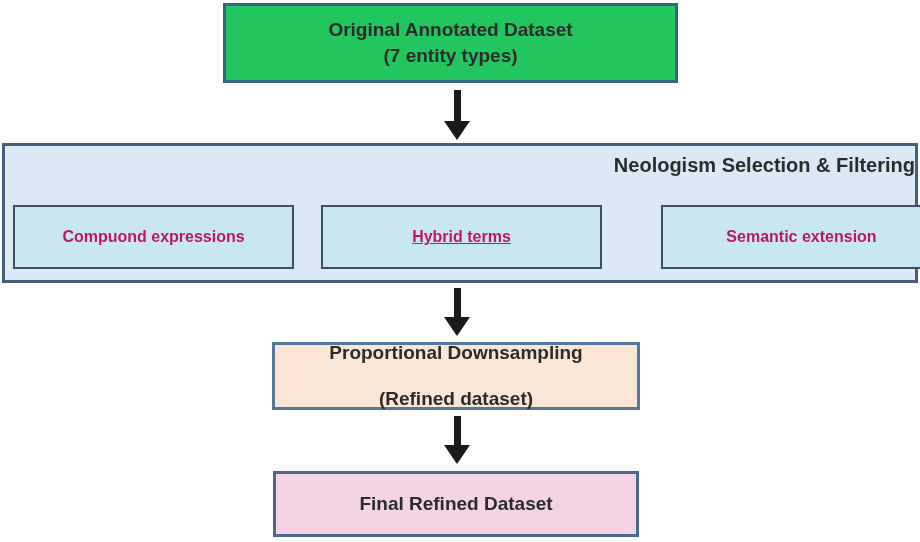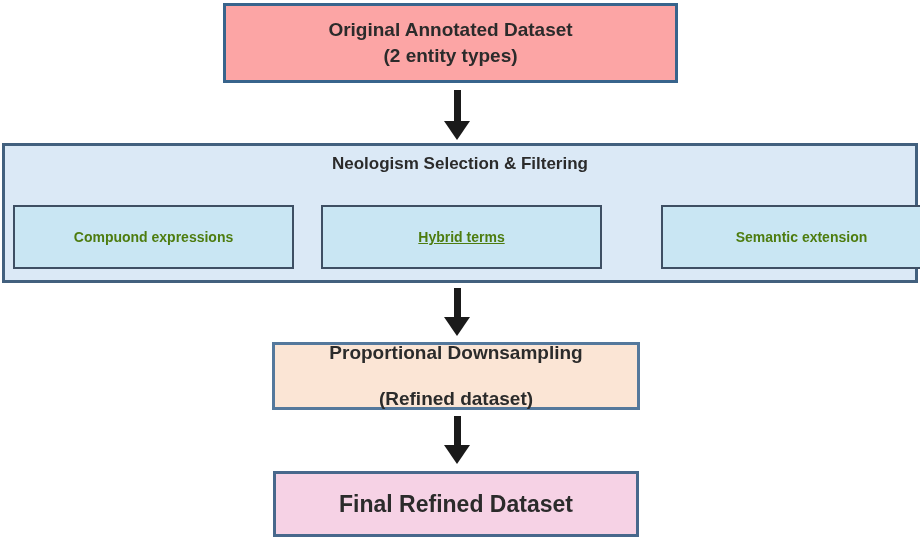--- a/index.html
+++ b/index.html
@@ -24,59 +24,59 @@
     text-align: center;
     box-sizing: border-box;
     font-weight: bold;
     color: #2b2b2b;
   }
   .top-box {
     left: 223px;
     top: 3px;
     width: 455px;
     height: 80px;
-    background: #fca5a5;
+    background: #22c55e;
     border: 3px solid #38648c;
     font-size: 19px;
     line-height: 26px;
   }
   .container-box {
     position: absolute;
     left: 2px;
     top: 143px;
     width: 916px;
     height: 140px;
     background: #dbe9f6;
     border: 3px solid #42607e;
     box-sizing: border-box;
   }
   .section-title {
     position: absolute;
     left: 0;
     top: 8px;
     width: 100%;
-    text-align: center;
+    text-align: right;
     font-weight: bold;
-    font-size: 17px;
+    font-size: 20px;
     color: #2b2b2b;
   }
   .subbox {
     position: absolute;
     top: 59px;
     height: 64px;
     width: 281px;
     background: #c9e6f3;
     border: 2px solid #3e4f63;
     box-sizing: border-box;
     display: flex;
     align-items: center;
     justify-content: center;
     font-weight: bold;
-    font-size: 14px;
-    color: #4d7c0f;
+    font-size: 16px;
+    color: #be185d;
   }
   .subbox-1 { left: 8px; }
   .subbox-2 { left: 316px; text-decoration: underline; }
   .subbox-3 { left: 656px; }
   .downsampling-box {
     left: 272px;
     top: 342px;
     width: 368px;
     height: 68px;
     background: #fbe5d5;
@@ -85,21 +85,21 @@
     line-height: 26px;
     gap: 20px;
   }
   .final-box {
     left: 273px;
     top: 471px;
     width: 366px;
     height: 66px;
     background: #f6d2e5;
     border: 3px solid #48688c;
-    font-size: 23px;
+    font-size: 19px;
   }
   .arrow {
     position: absolute;
     width: 26px;
     display: flex;
     flex-direction: column;
     align-items: center;
   }
   .arrow .shaft {
     width: 7px;
@@ -119,21 +119,21 @@
   .arrow-3 { left: 444px; top: 416px; }
   .arrow-3 .shaft { height: 29px; }
 </style>
 </head>
 <body>
 
 <div class="canvas">
 
   <div class="box top-box">
     <span>Original Annotated Dataset</span>
-    <span>(2 entity types)</span>
+    <span>(7 entity types)</span>
   </div>
 
   <div class="arrow arrow-1">
     <div class="shaft"></div>
     <div class="head"></div>
   </div>
 
   <div class="container-box">
     <div class="section-title">Neologism Selection &amp; Filtering</div>
     <div class="subbox subbox-1">

